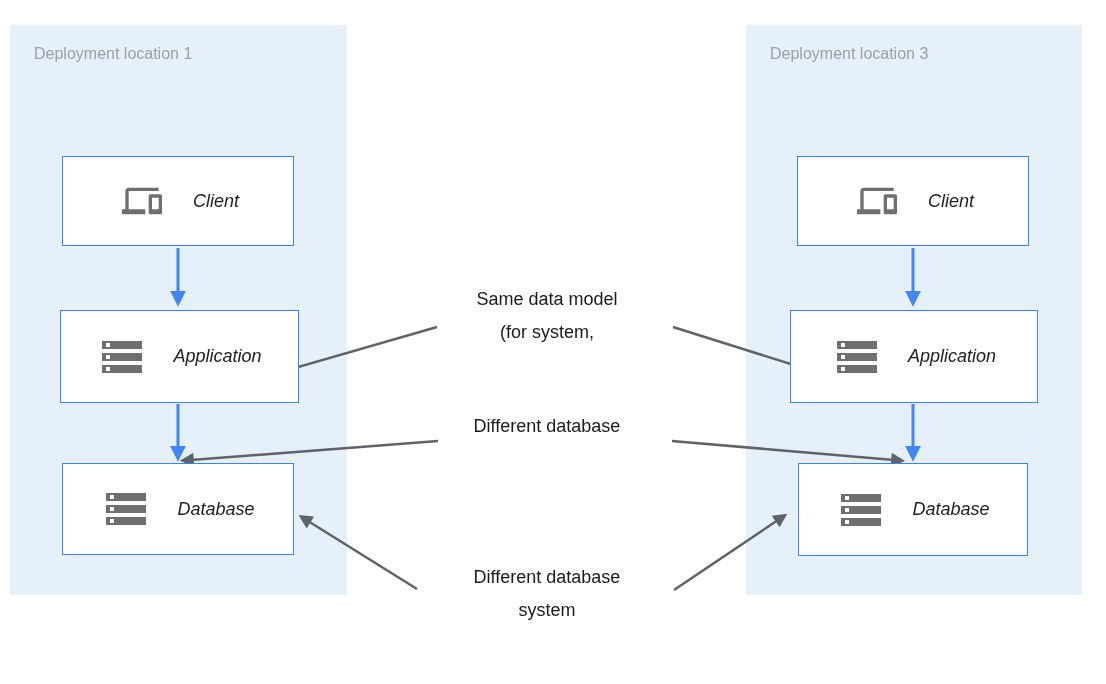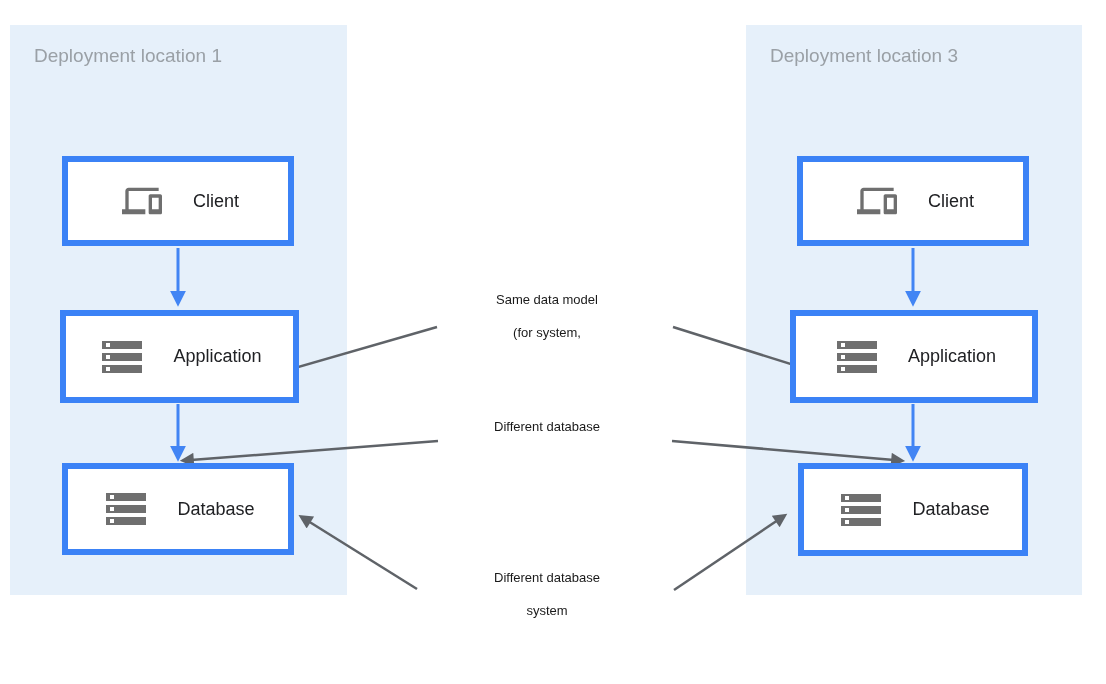--- a/index.html
+++ b/index.html
@@ -13,51 +13,52 @@
   .panel{
     position:absolute;
     top:25px;height:570px;
     background:#e6f0fa;
   }
   .panel.left{left:10px;width:337px;}
   .panel.right{left:746px;width:336px;}
   .panel-title{
     position:absolute;
     left:24px;top:20px;
-    font-size:19px;
+    font-size:16px;
     color:#9aa0a6;
     white-space:nowrap;
   }
   .node{
     position:absolute;
     background:#ffffff;
-    border:6px solid #3b82f6;
+    border:1px solid #3b82f6;
     box-sizing:border-box;
     display:flex;
     align-items:center;
     justify-content:center;
     gap:26px;
+    font-style:italic;
   }
   .node .label{
     font-size:18px;
     color:#202124;
     white-space:nowrap;
   }
   .node .icon{display:flex;align-items:center;}
   #node-client-1{left:62px;top:156px;width:232px;height:90px;}
   #node-app-1{left:60px;top:310px;width:239px;height:93px;}
   #node-db-1{left:62px;top:463px;width:232px;height:92px;}
   #node-client-2{left:797px;top:156px;width:232px;height:90px;}
   #node-app-2{left:790px;top:310px;width:248px;height:93px;}
   #node-db-2{left:798px;top:463px;width:230px;height:93px;}
   .annotation{
     position:absolute;
     left:417px;width:260px;
     text-align:center;
-    font-size:13px;
+    font-size:18px;
     line-height:33px;
     color:#1a1a1a;
   }
   #annotation-data-model{top:283px;}
   #annotation-api{top:410px;}
   #annotation-system{top:561px;}
   #arrow-layer{
     position:absolute;left:0;top:0;
     pointer-events:none;
   }

